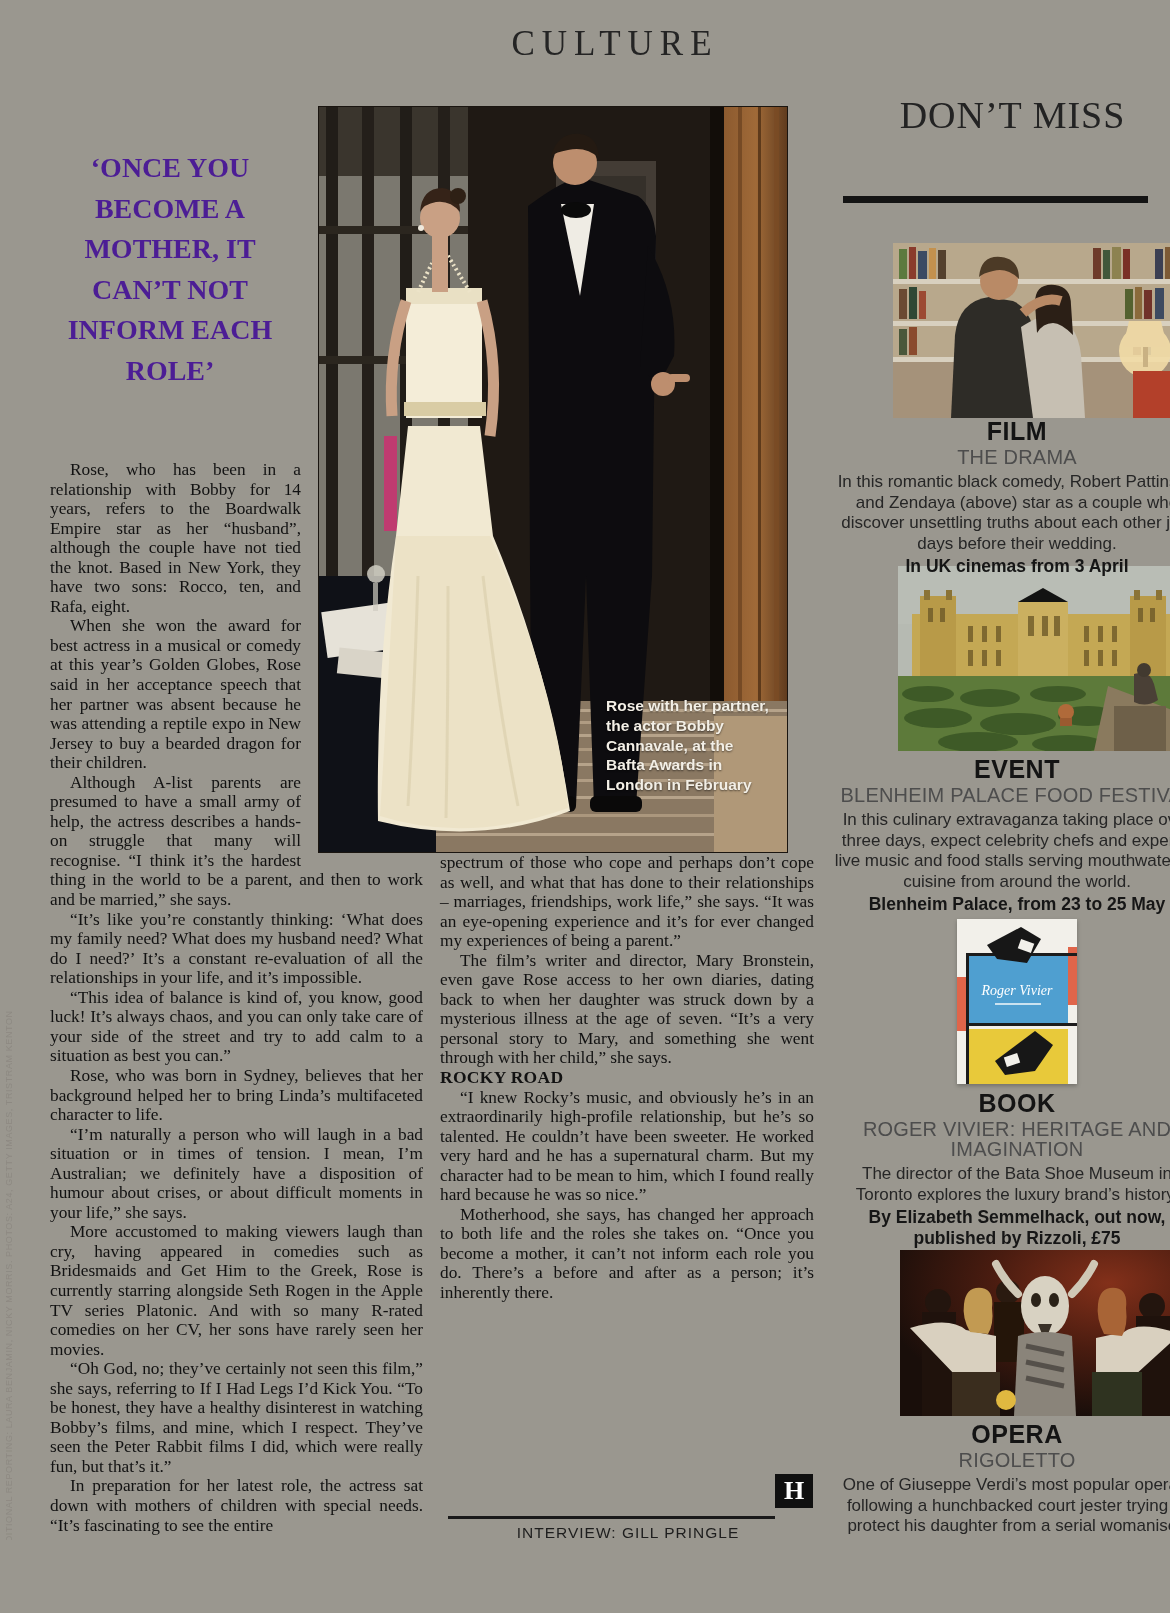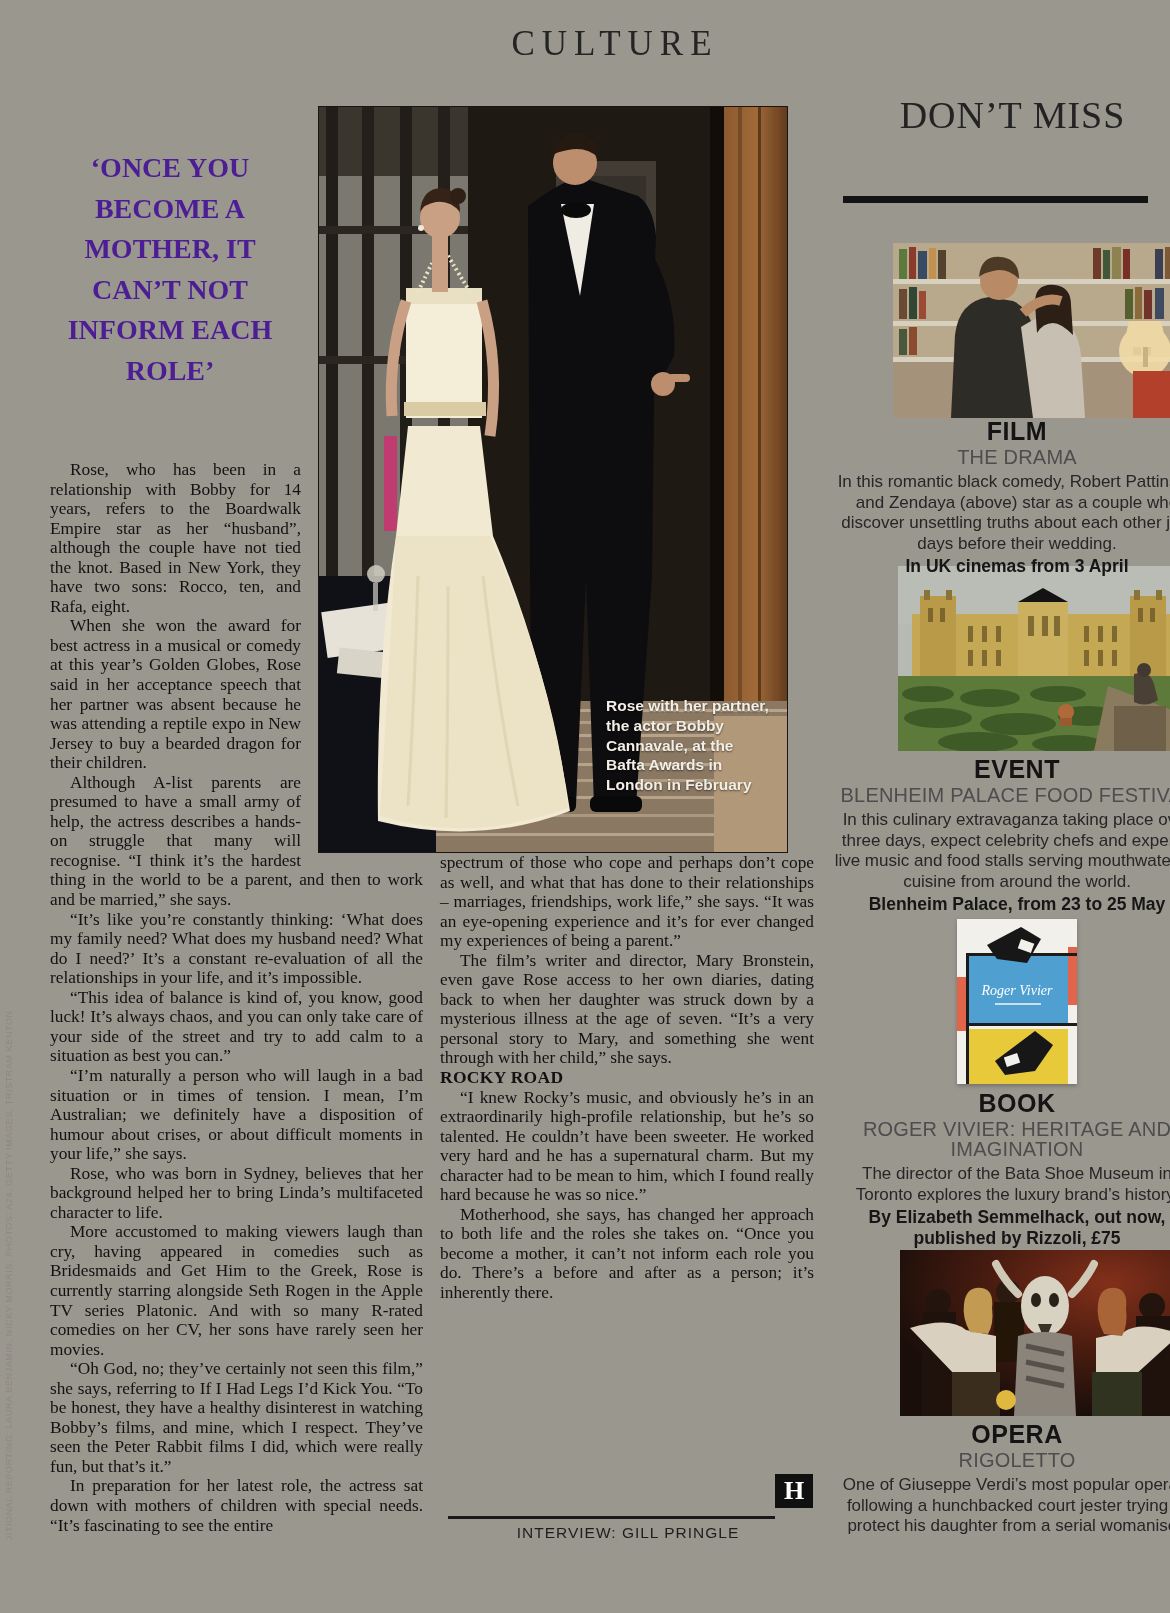--- a/index.html
+++ b/index.html
@@ -188,22 +188,22 @@
     <div class="photo-caption">Rose with her partner, the actor Bobby Cannavale, at the Bafta Awards in London in February</div>
   </div>
 
   <div class="col col1">
     <div class="col1-notch"></div>
     <p>Rose, who has been in a relationship with Bobby for 14 years, refers to the Boardwalk Empire star as her “husband”, although the couple have not tied the knot. Based in New York, they have two sons: Rocco, ten, and Rafa, eight.</p>
     <p>When she won the award for best actress in a musical or comedy at this year’s Golden Globes, Rose said in her acceptance speech that her partner was absent because he was attending a reptile expo in New Jersey to buy a bearded dragon for their children.</p>
     <p>Although A-list parents are presumed to have a small army of help, the actress describes a hands-on struggle that many will recognise. “I think it’s the hardest thing in the world to be a parent, and then to work and be married,” she says.</p>
     <p>“It’s like you’re constantly thinking: ‘What does my family need? What does my husband need? What do I need?’ It’s a constant re-evaluation of all the relationships in your life, and it’s impossible.</p>
     <p>“This idea of balance is kind of, you know, good luck! It’s always chaos, and you can only take care of your side of the street and try to add calm to a situation as best you can.”</p>
+    <p>Rose, who was born in Sydney, believes that her background helped her to bring Linda’s multifaceted character to life.</p>
     <p>“I’m naturally a person who will laugh in a bad situation or in times of tension. I mean, I’m Australian; we definitely have a disposition of humour about crises, or about difficult moments in your life,” she says.</p>
-    <p>Rose, who was born in Sydney, believes that her background helped her to bring Linda’s multifaceted character to life.</p>
     <p>More accustomed to making viewers laugh than cry, having appeared in comedies such as Bridesmaids and Get Him to the Greek, Rose is currently starring alongside Seth Rogen in the Apple TV series Platonic. And with so many R-rated comedies on her CV, her sons have rarely seen her movies.</p>
     <p>“Oh God, no; they’ve certainly not seen this film,” she says, referring to If I Had Legs I’d Kick You. “To be honest, they have a healthy disinterest in watching Bobby’s films, and mine, which I respect. They’ve seen the Peter Rabbit films I did, which were really fun, but that’s it.”</p>
     <p>In preparation for her latest role, the actress sat down with mothers of children with special needs. “It’s fascinating to see the entire</p>
   </div>
 
   <div class="col col2">
     <p style="text-indent:0">spectrum of those who cope and perhaps don’t cope as well, and what that has done to their relationships – marriages, friendships, work life,” she says. “It was an eye-opening experience and it’s for ever changed my experiences of being a parent.”</p>
     <p>The film’s writer and director, Mary Bronstein, even gave Rose access to her own diaries, dating back to when her daughter was struck down by a mysterious illness at the age of seven. “It’s a very personal story to Mary, and something she went through with her child,” she says.</p>
     <p class="subhead">ROCKY ROAD</p>
     <p>“I knew Rocky’s music, and obviously he’s in an extraordinarily high-profile relationship, but he’s so talented. He couldn’t have been sweeter. He worked very hard and he has a supernatural charm. But my character had to be mean to him, which I found really hard because he was so nice.”</p>

